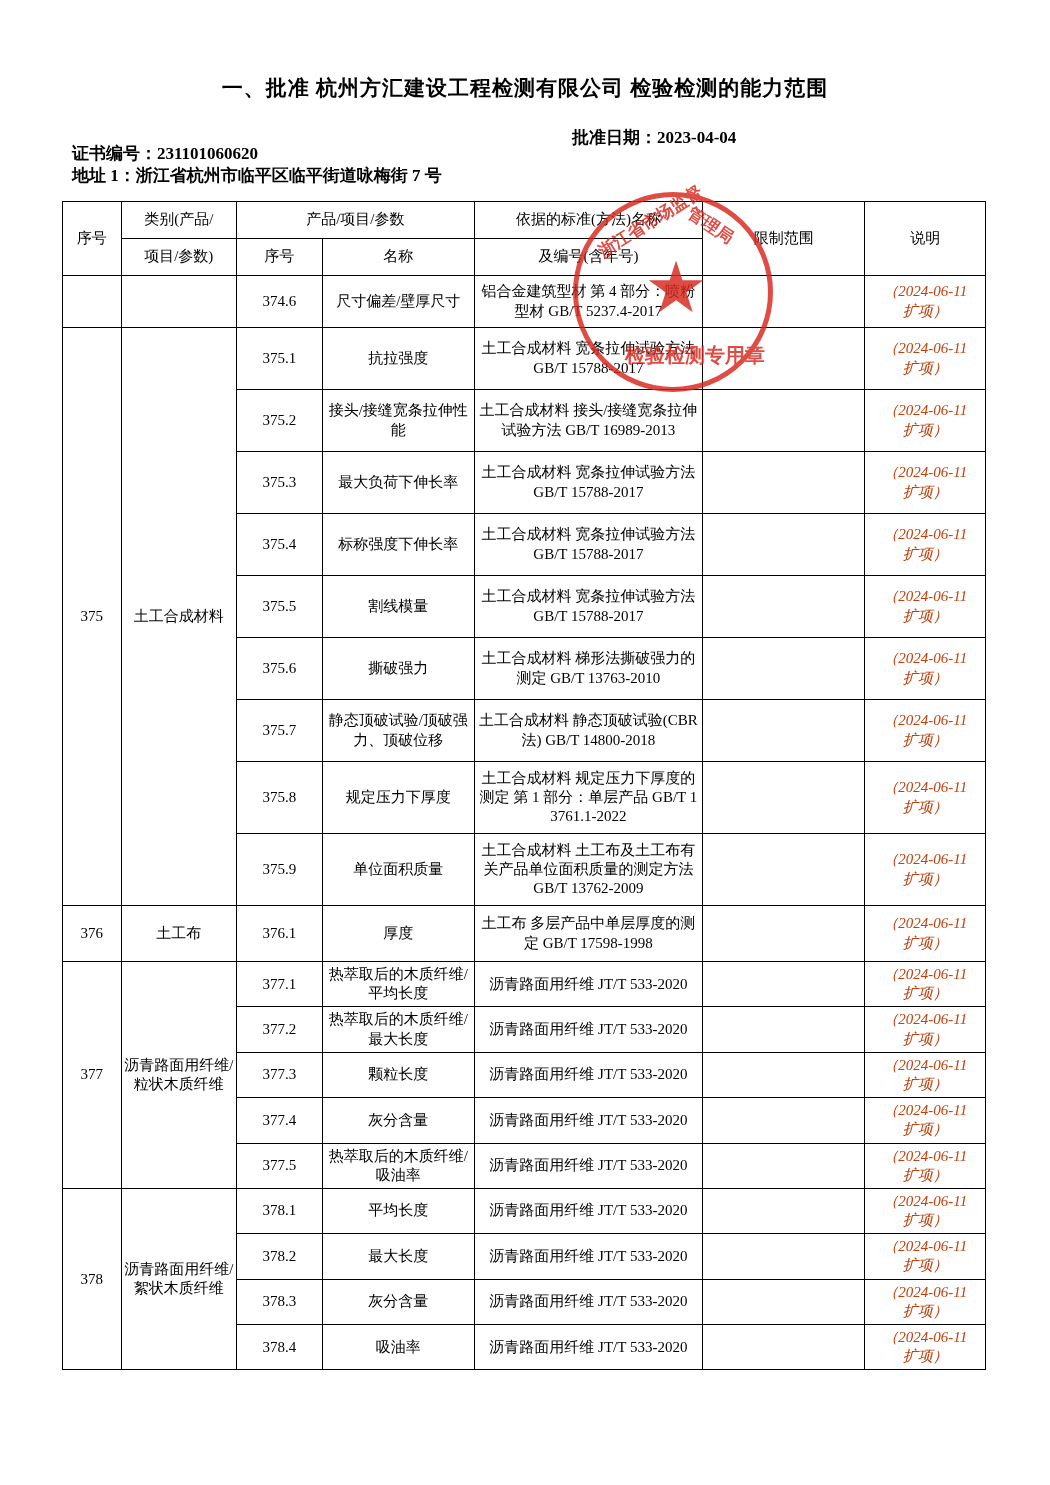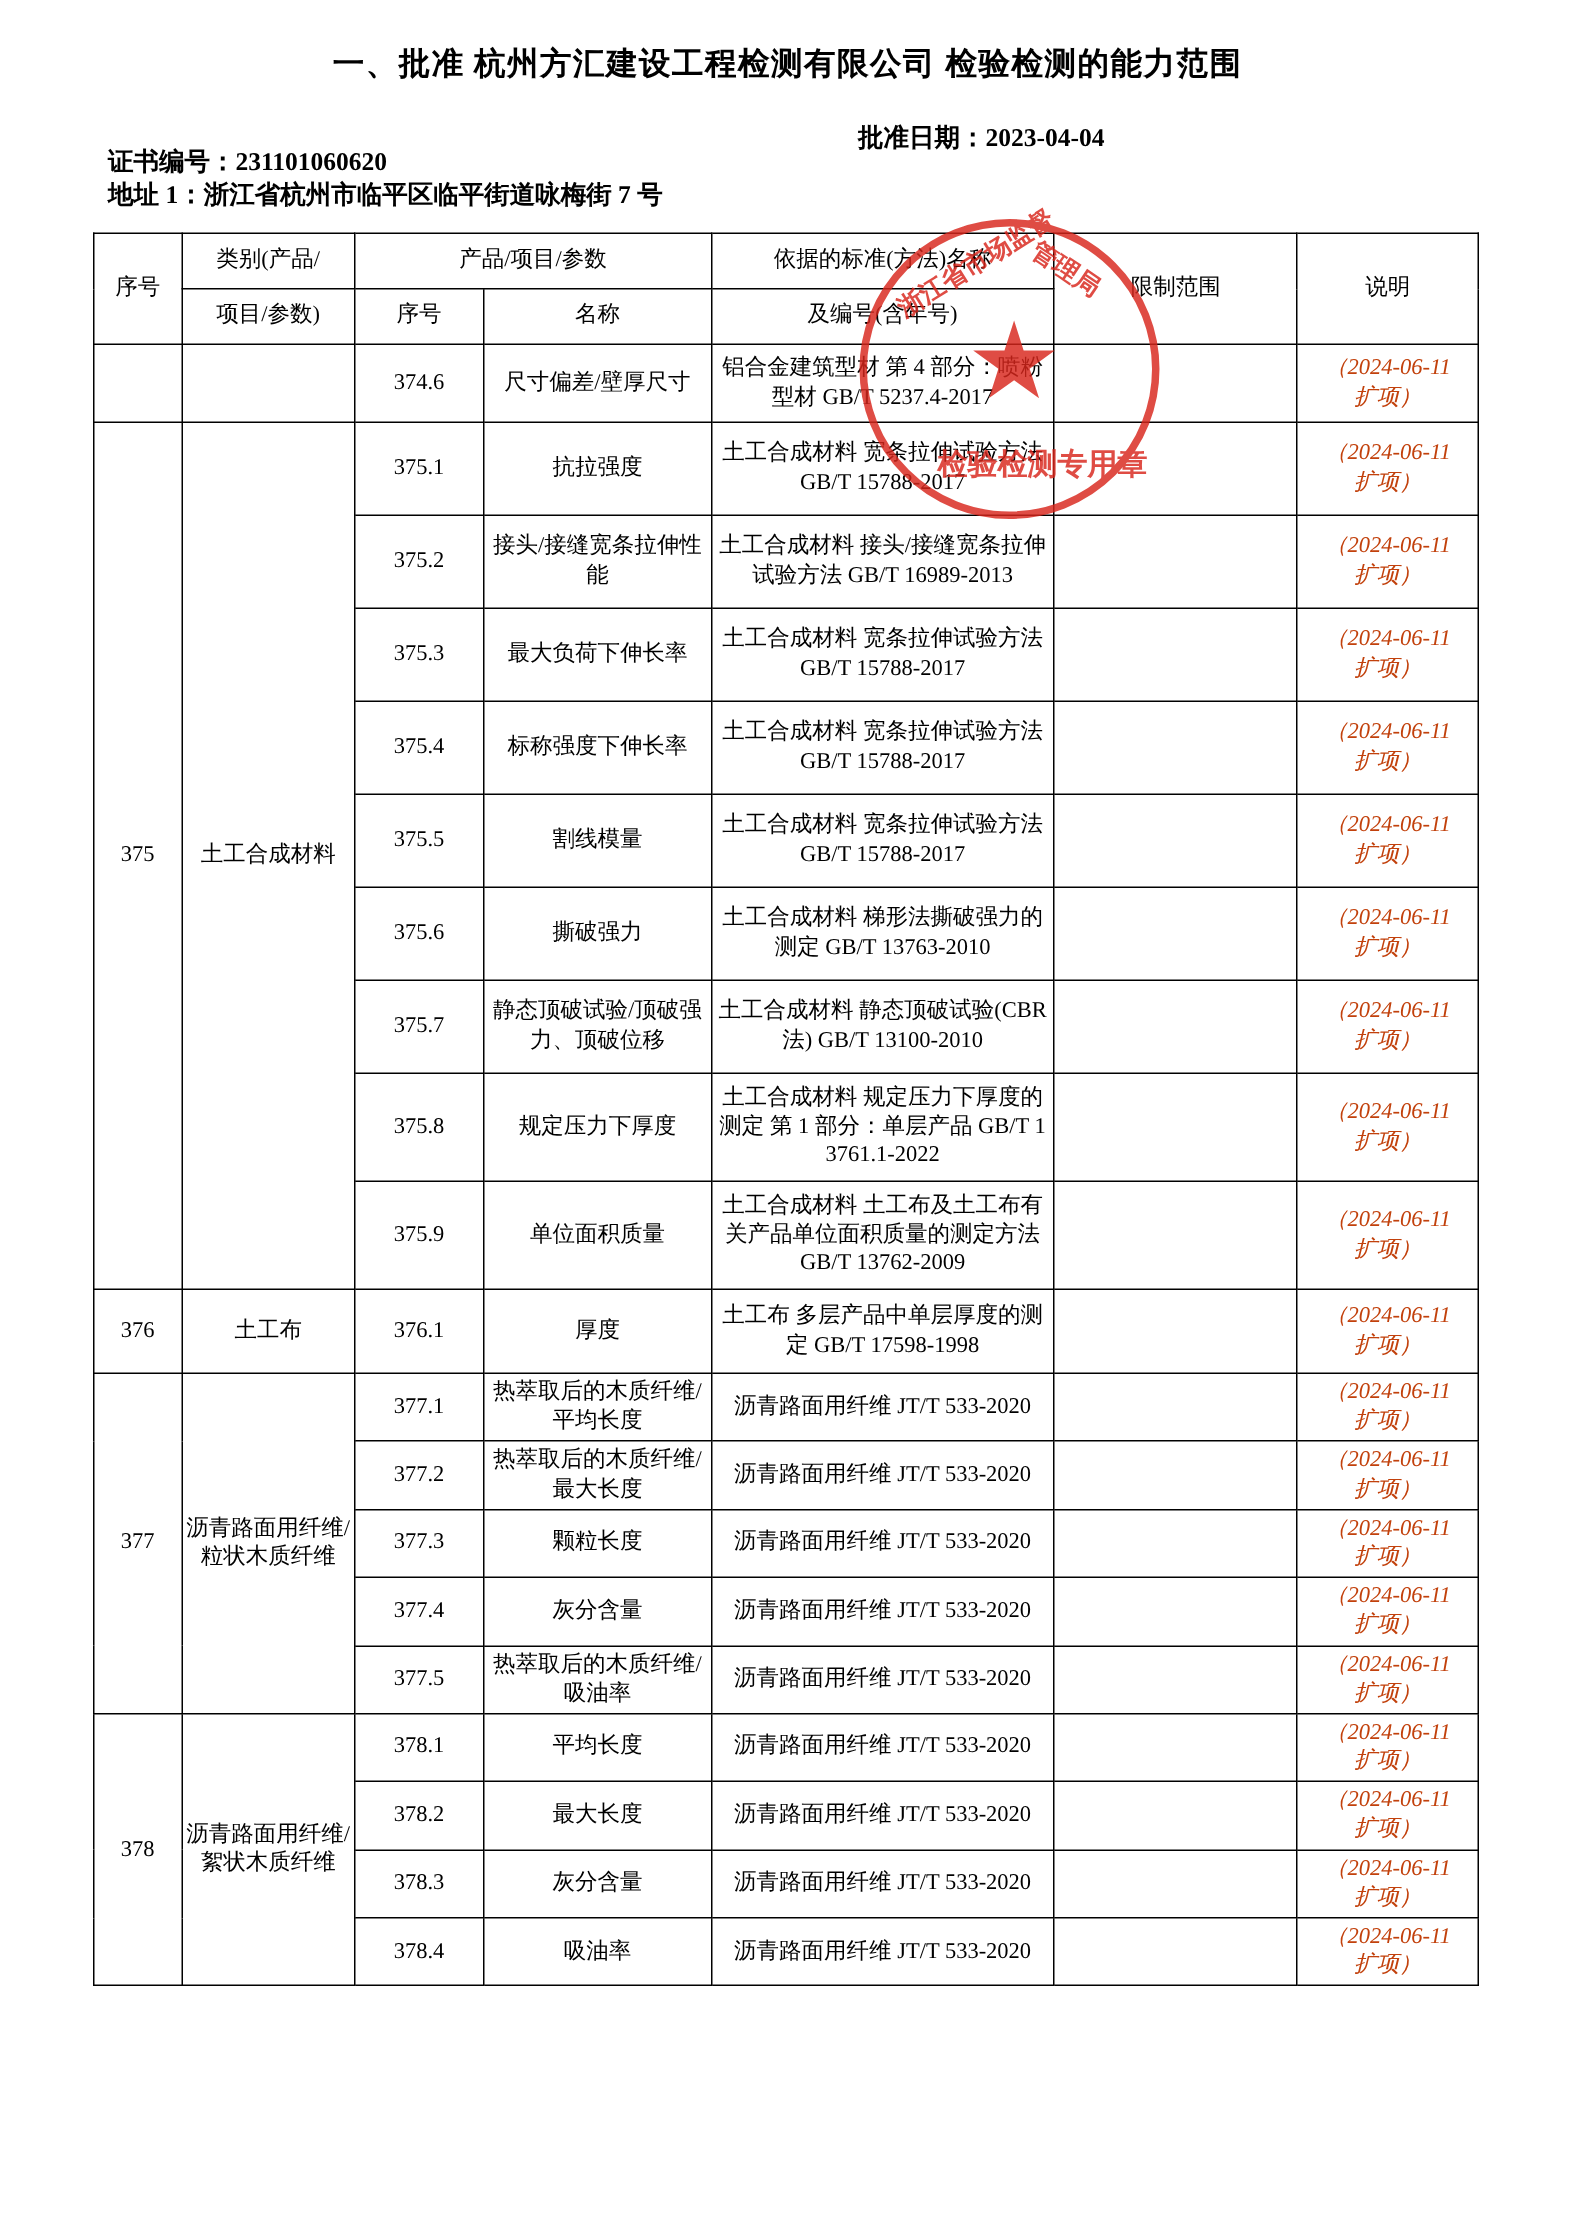--- a/index.html
+++ b/index.html
@@ -20,21 +20,21 @@
     width: 1050px;
     height: 1485px;
     box-sizing: border-box;
     padding: 0 62px;
   }
   .doc-title {
     text-align: center;
     font-size: 21px;
     font-weight: bold;
     letter-spacing: 1px;
-    margin-top: 28px;
+    margin-top: 74px;
     margin-bottom: 0;
     white-space: nowrap;
   }
   .meta-row {
     position: relative;
     margin-top: 24px;
     font-size: 17px;
     font-weight: bold;
     height: 24px;
   }
@@ -255,21 +255,21 @@
           <td>土工合成材料 梯形法撕破强力的测定 GB/T 13763-2010</td>
           <td></td>
           <td class="note-cell">
             <span class="n1">（2024-06-11</span>
             <span class="n2">扩项）</span>
           </td>
         </tr>
         <tr style="height: 62px;">
           <td>375.7</td>
           <td>静态顶破试验/顶破强力、顶破位移</td>
-          <td>土工合成材料 静态顶破试验(CBR 法) GB/T 13100-2010</td>
+          <td>土工合成材料 静态顶破试验(CBR 法) GB/T 14800-2018</td>
           <td></td>
           <td class="note-cell">
             <span class="n1">（2024-06-11</span>
             <span class="n2">扩项）</span>
           </td>
         </tr>
         <tr style="height: 72px;">
           <td>375.8</td>
           <td>规定压力下厚度</td>
           <td>土工合成材料 规定压力下厚度的测定 第 1 部分：单层产品 GB/T 13761.1-2022</td>

